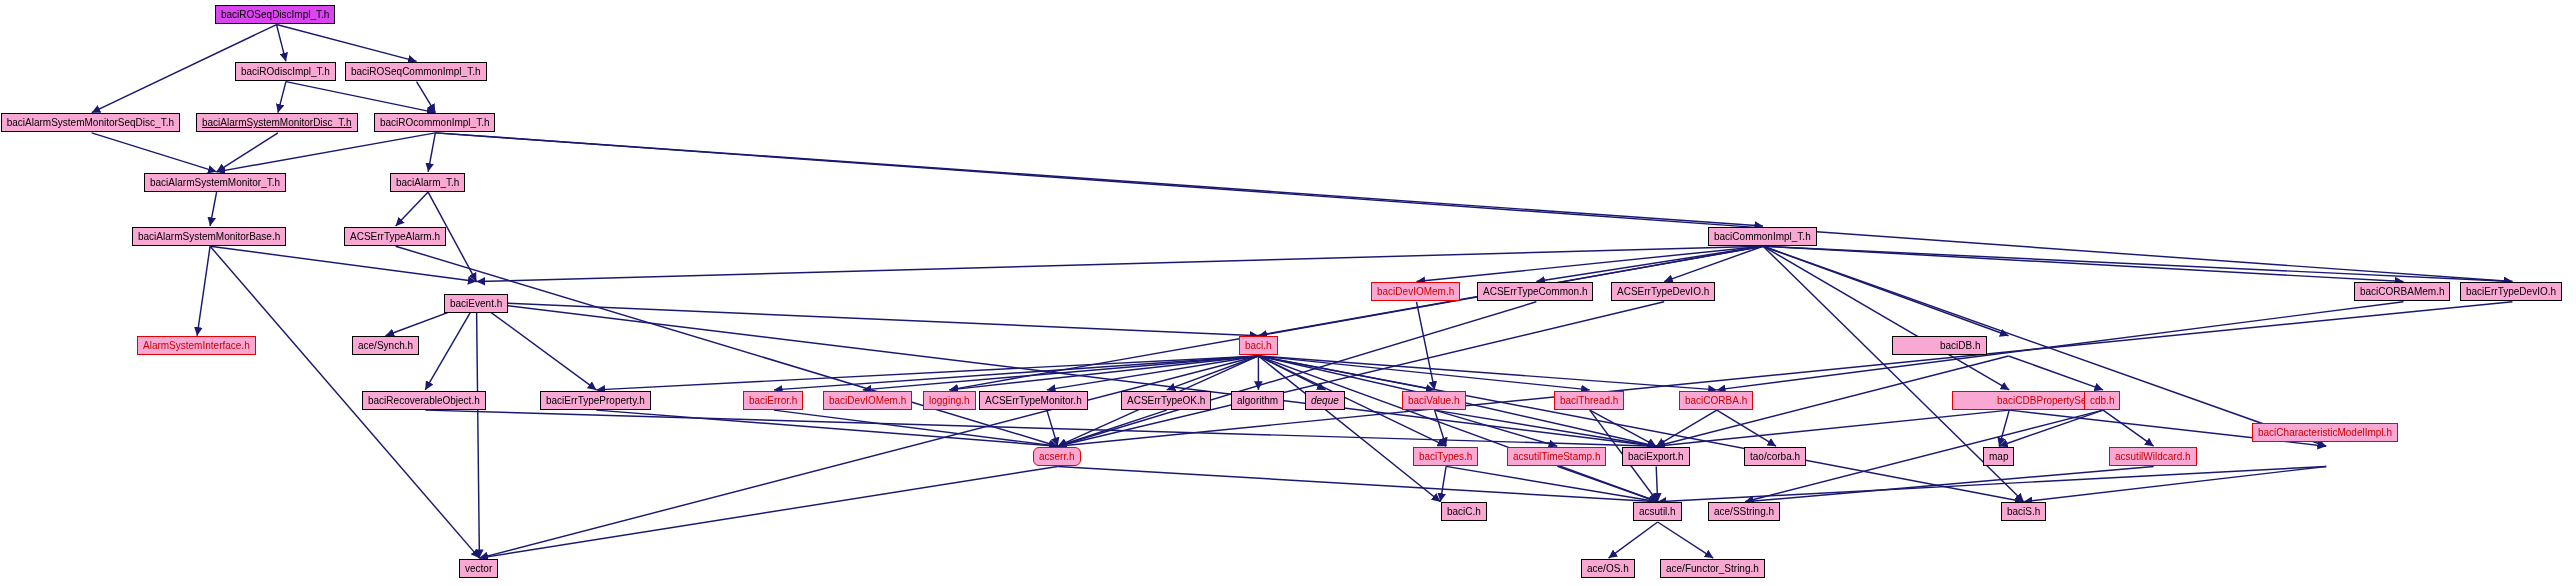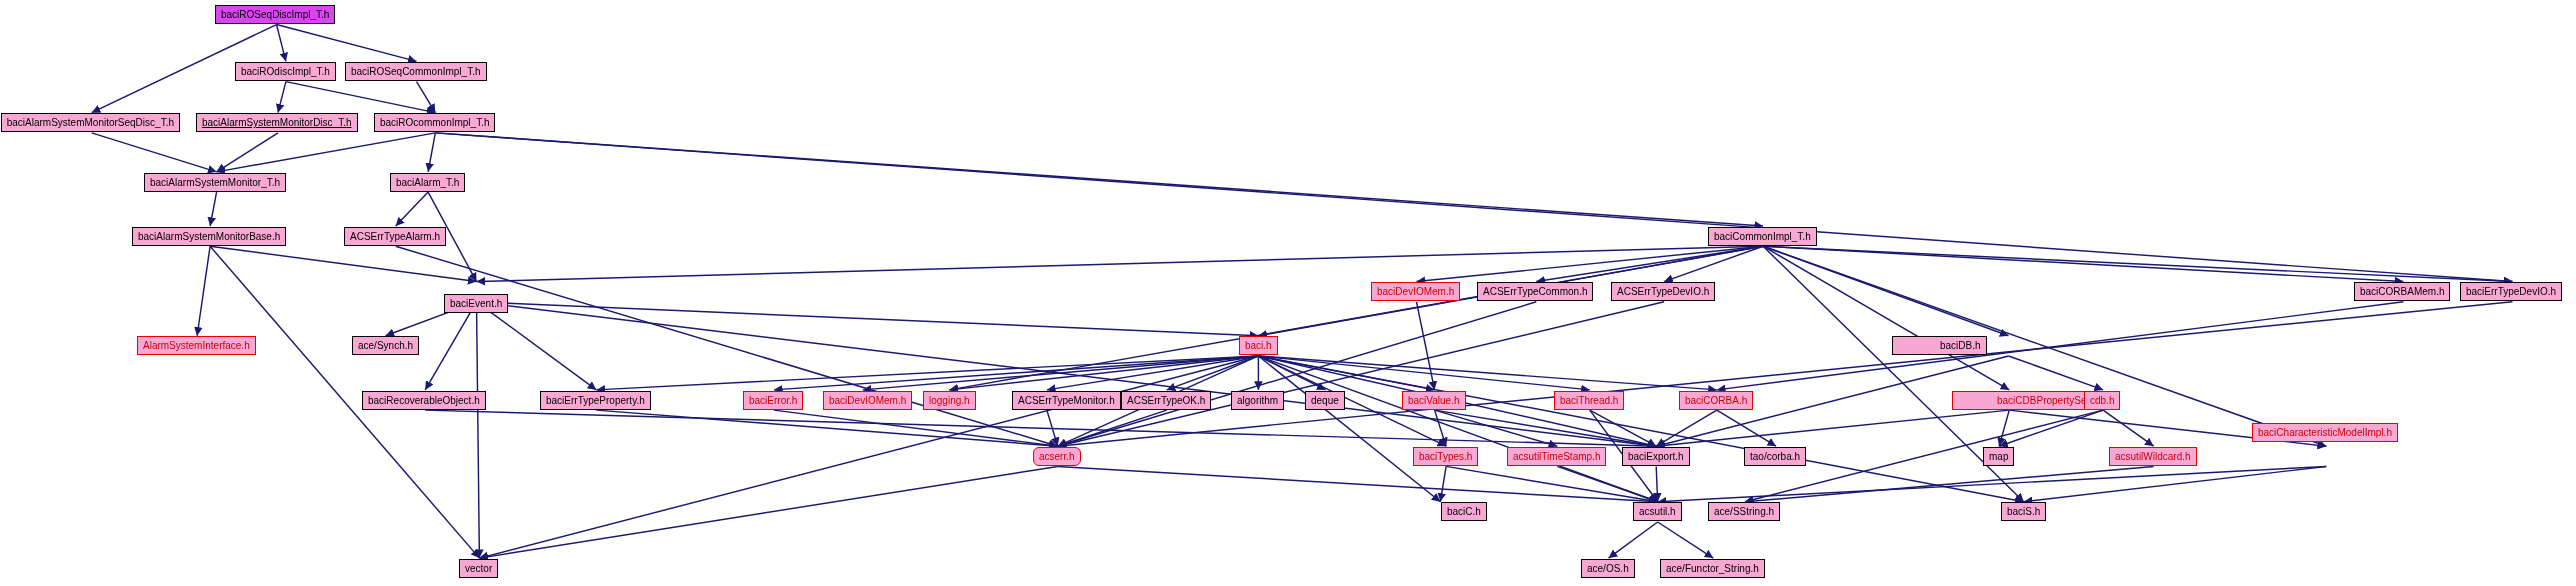--- a/index.html
+++ b/index.html
@@ -154,24 +154,24 @@
       <div class="node " style="top: 282px; left: 2460px;">baciErrTypeDevIO.h</div>
       <div class="node red" style="top: 336px; left: 137px;">AlarmSystemInterface.h</div>
       <div class="node " style="top: 336px; left: 352px;">ace/Synch.h</div>
       <div class="node red" style="top: 336px; left: 1239px;">baci.h</div>
       <div class="node " style="top: 336px; left: 1892px; padding-left: 47px;">baciDB.h</div>
       <div class="node " style="top: 391px; left: 362px;">baciRecoverableObject.h</div>
       <div class="node " style="top: 391px; left: 540px;">baciErrTypeProperty.h</div>
       <div class="node red" style="top: 391px; left: 743px;">baciError.h</div>
       <div class="node red" style="top: 391px; left: 823px;">baciDevIOMem.h</div>
       <div class="node red" style="top: 391px; left: 923px;">logging.h</div>
-      <div class="node " style="top: 391px; left: 1012px; text-align: center;">ACSErrTypeMonitor.h</div>
+      <div class="node " style="top: 391px; left: 979px; text-align: center;">ACSErrTypeMonitor.h</div>
       <div class="node " style="top: 391px; left: 1121px;">ACSErrTypeOK.h</div>
       <div class="node " style="top: 391px; left: 1231px;">algorithm</div>
-      <div class="node " style="top: 391px; left: 1305px;">deque</div>
+      <div class="node " style="top: 391px; left: 1305px; font-style: italic;">deque</div>
       <div class="node red" style="top: 391px; left: 1402px;">baciValue.h</div>
       <div class="node red" style="top: 391px; left: 1554px;">baciThread.h</div>
       <div class="node red" style="top: 391px; left: 1679px;">baciCORBA.h</div>
       <div class="node red" style="top: 391px; left: 1952px; padding-left: 44px;">baciCDBPropertySet.h</div>
       <div class="node red" style="top: 391px; left: 2084px;">cdb.h</div>
       <div class="node red" style="top: 447px; left: 1033px; border-radius: 6px;">acserr.h</div>
       <div class="node red" style="top: 447px; left: 1413px;">baciTypes.h</div>
       <div class="node red" style="top: 447px; left: 1507px;">acsutilTimeStamp.h</div>
       <div class="node " style="top: 447px; left: 1622px;">baciExport.h</div>
       <div class="node " style="top: 447px; left: 1744px;">tao/corba.h</div>

